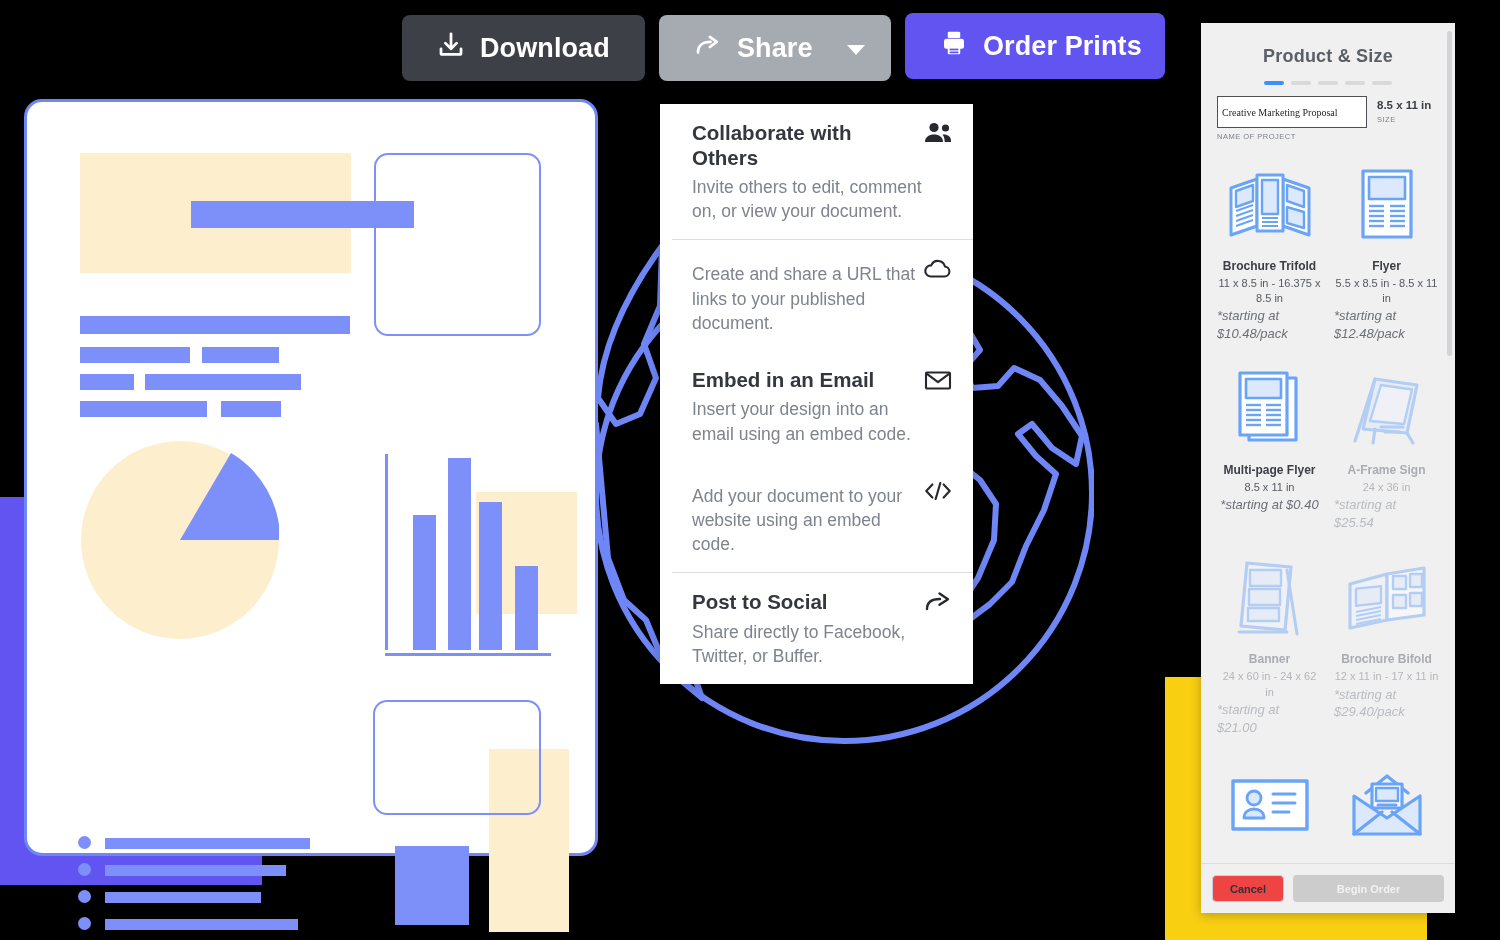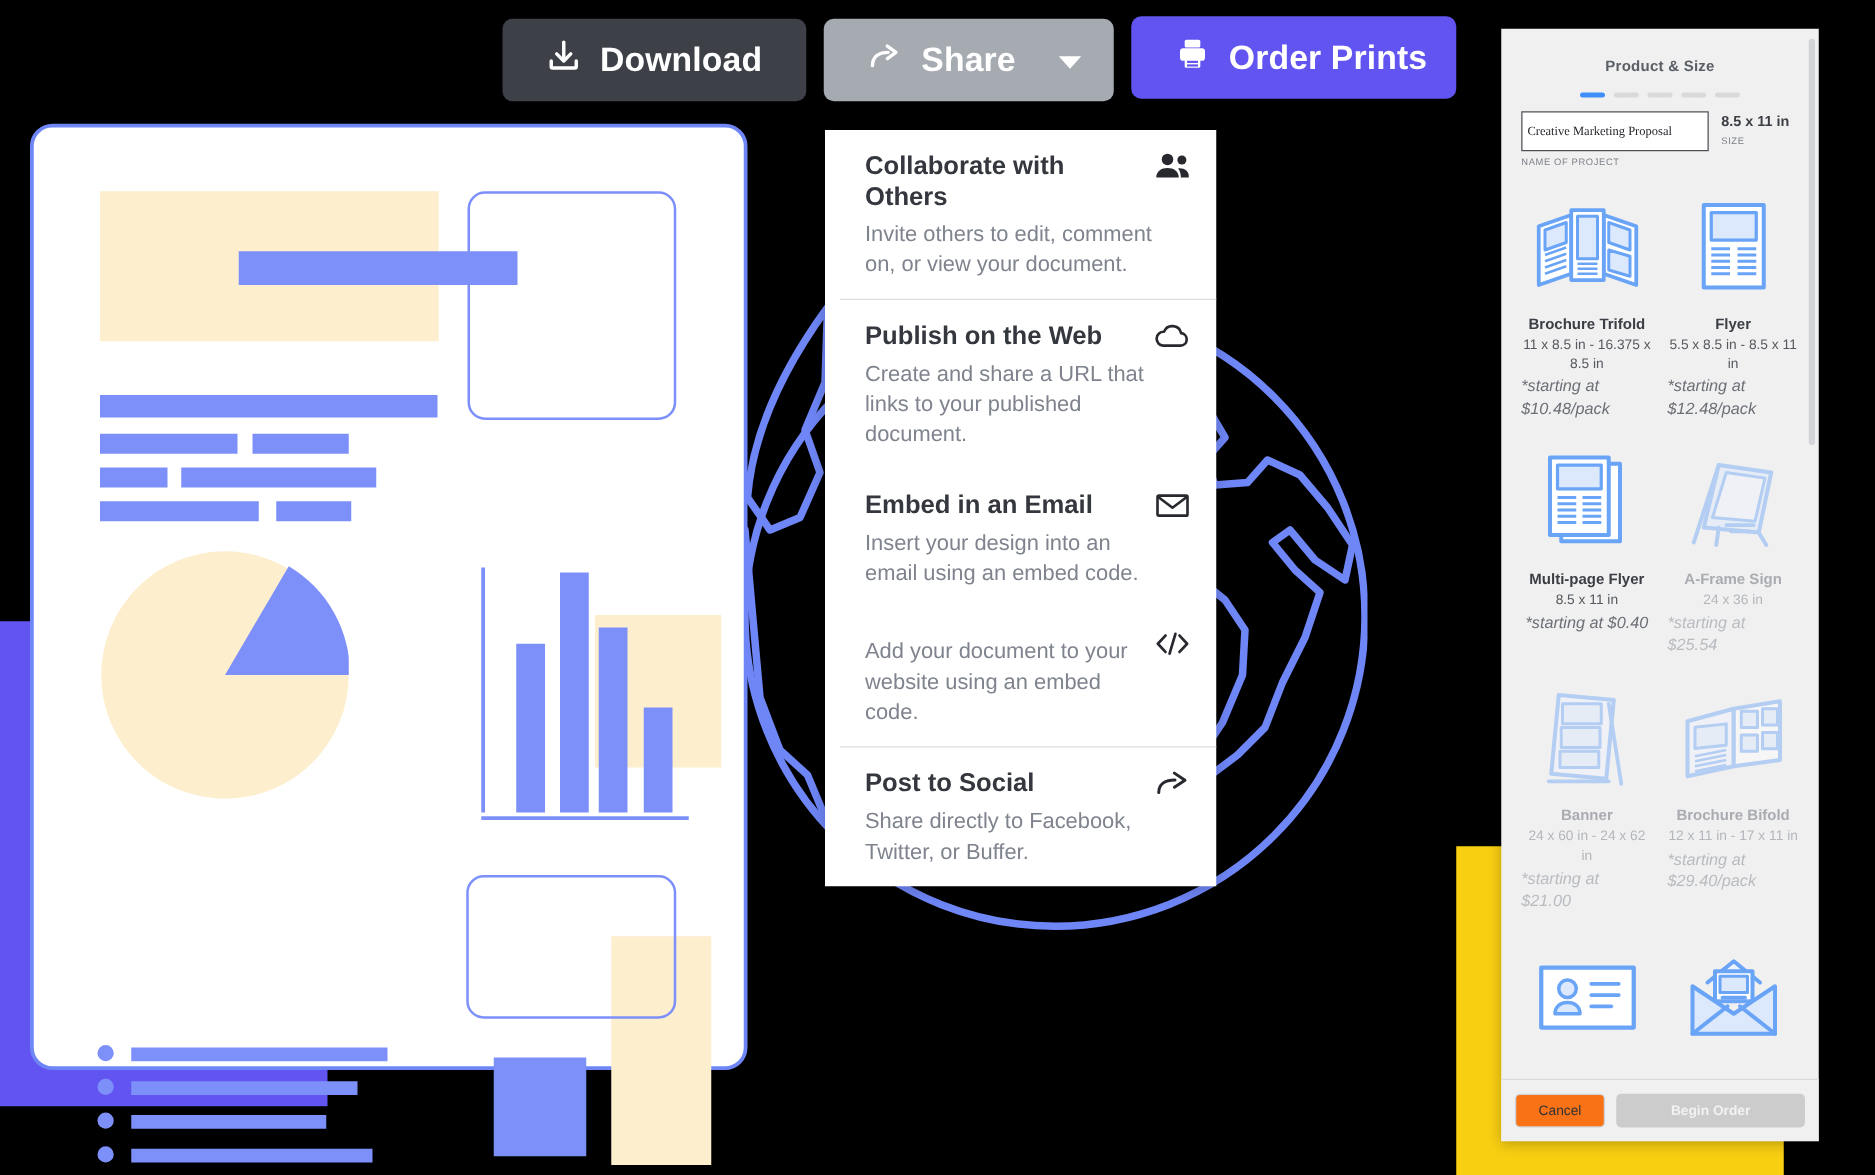--- a/index.html
+++ b/index.html
@@ -67,21 +67,21 @@
   }
   .menu-item .mi-icon{ position:absolute; right:20px; top:16px; width:30px; height:26px;
     display:flex; align-items:center; justify-content:center; color:#27292e; }
 
   
   .panel{
     position:absolute; left:1201px; top:23px; width:254px; height:890px;
     background:#f0f0f0; box-shadow:0 2px 10px rgba(0,0,0,.25);
     overflow:hidden;
   }
-  .panel-title{ text-align:center; font-size:12px; font-weight:700; color:#5a5f66;
+  .panel-title{ text-align:center; font-size:18px; font-weight:700; color:#5a5f66;
     padding-top:23px; letter-spacing:.2px; }
   .steps{ display:flex; justify-content:center; gap:7px; margin-top:14px; }
   .step{ width:20px; height:4px; border-radius:2px; background:#d9d9d9; }
   .step.active{ background:#3f8efc; }
 
   .fields{ display:flex; align-items:flex-start; padding:11px 16px 0 16px; gap:10px; }
   .field-name{ flex:1 1 auto; }
   .name-input{
     width:100%; height:32px; background:#fff; border:1px solid #4d4f54;
     font-size:10px; color:#25272b; padding:0 4px; font-family:Liberation Serif, serif;
@@ -101,22 +101,22 @@
   .cell.disabled .c-dim{ color:#b3b6bb; }
   .cell.disabled .c-price{ color:#b8bbc0; }
   .cell.disabled .thumb{ opacity:.45; }
 
   .panel-footer{
     position:absolute; left:0; bottom:0; width:254px; height:50px;
     background:#f0f0f0; border-top:1px solid #dcdcdc;
     display:flex; align-items:center; gap:9px; padding:0 11px;
   }
   .btn-cancel{
-    width:72px; height:27px; background:#f97316; border:1px solid #cfd1d4; border-radius:4px;
-    font-size:11px; font-weight:400; color:#2f3237; cursor:pointer;
+    width:72px; height:27px; background:#ef4444; border:1px solid #cfd1d4; border-radius:4px;
+    font-size:11px; font-weight:700; color:#2f3237; cursor:pointer;
     display:flex; align-items:center; justify-content:center;
   }
   .btn-begin{
     flex:1 1 auto; height:27px; background:#cccccc; border:none; border-radius:4px;
     font-size:11px; font-weight:700; color:#f2f2f2; cursor:default;
     display:flex; align-items:center; justify-content:center;
   }
   .scrollbar{
     position:absolute; right:3px; top:8px; width:5px; height:325px;
     background:#d2d4d7; border-radius:3px;
@@ -234,21 +234,20 @@
             <circle cx="22.5" cy="6" r="3.6"></circle>
             <path d="M2 20c0-5 4-7.6 9-7.6s9 2.6 9 7.6z"></path>
             <path d="M19.5 12.6c4.4-.6 8.5 1.6 8.5 6.2v1.2h-6.3c0-2.9-.8-5.4-2.2-7.4z"></path>
           </svg>
         </span>
       </div>
     </div>
 
     <div class="menu-group">
       <div class="menu-item">
-        <div class="mi-title">Publish on the Web</div>
         <div class="mi-desc">Create and share a URL that links to your published document.</div>
         <span class="mi-icon">
           <svg width="30" height="22" viewBox="0 0 30 22" fill="none" stroke="#27292e" stroke-width="2.1" stroke-linejoin="round" stroke-linecap="round">
             <path d="M7.5 18.5h14a5 5 0 0 0 .4-9.97 7.2 7.2 0 0 0-13.7-1.1A4.9 4.9 0 0 0 7.5 18.5z"></path>
           </svg>
         </span>
       </div>
 
       <div class="menu-item">
         <div class="mi-title">Embed in an Email</div>

